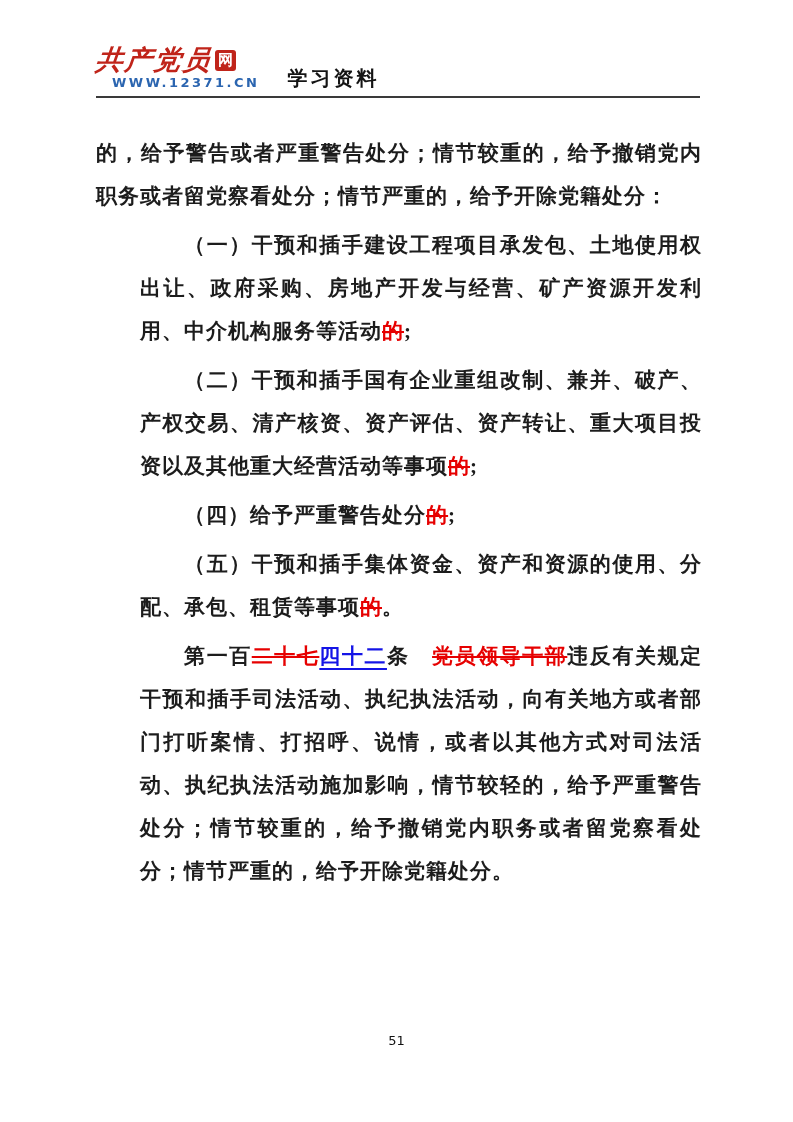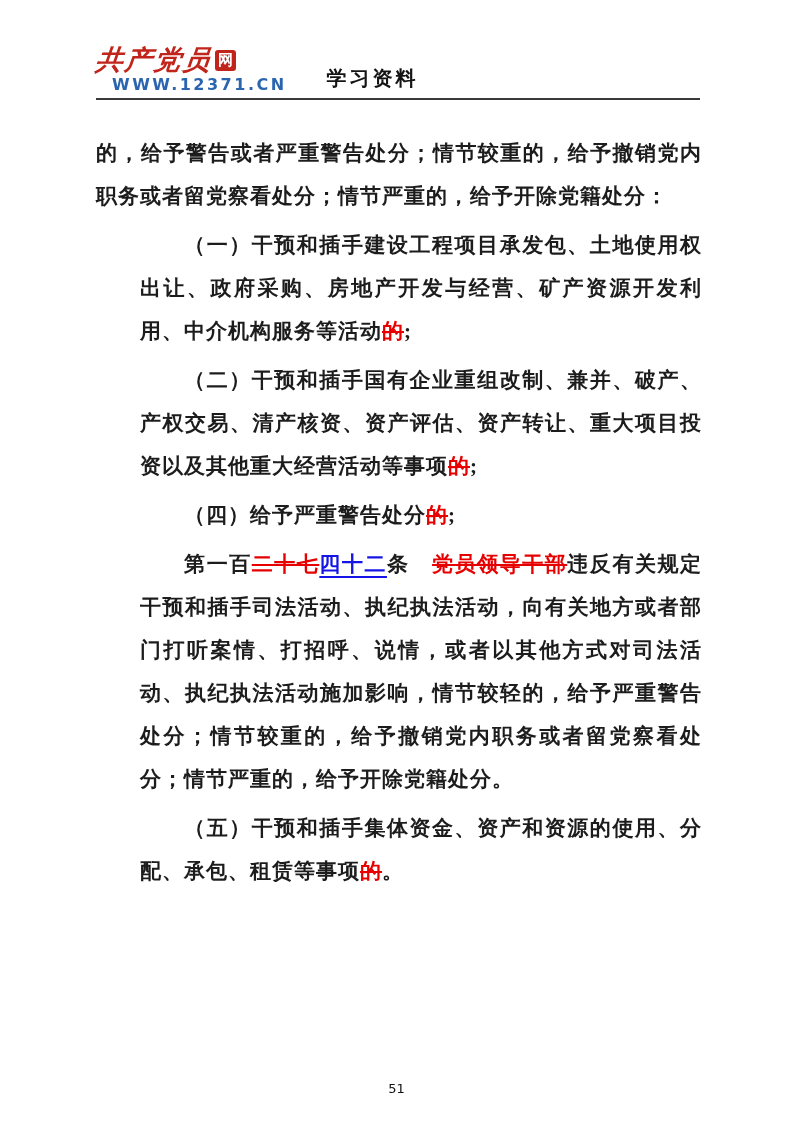--- a/index.html
+++ b/index.html
@@ -55,25 +55,25 @@
     margin-left: 3px;
     border-radius: 3px;
     background: var(--logo-red, #c0241a);
     color: #ffffff;
     font-size: 15px;
     font-weight: bold;
     line-height: 1;
   }
   .logo-url {
     font-family: "DejaVu Sans", sans-serif;
-    font-size: 16px;
+    font-size: 13px;
     font-weight: bold;
     letter-spacing: 2.5px;
     color: var(--logo-blue, #2b65b0);
-    margin: 1px 16px 0 16px;
+    margin: 1px 4px 0 16px;
   }
   .header-title {
     font-size: 20px;
     font-weight: bold;
     letter-spacing: 3px;
     color: #141414;
     margin: 19px 0 0 24px;
   }
   
   .content {
@@ -109,21 +109,20 @@
   
   .page-num {
     position: absolute;
     top: 1033px;
     left: 0;
     width: 100%;
     text-align: center;
     font-family: "DejaVu Sans", sans-serif;
     font-size: 13px;
     color: #111111;
-    margin-top: 48px;
   }
 </style>
 </head>
 <body>
 
 <div class="page">
 
   <div class="header">
     <div class="logo">
       <div class="logo-top">
@@ -133,19 +132,19 @@
       <div class="logo-url">WWW.12371.CN</div>
     </div>
     <div class="header-title">学习资料</div>
   </div>
 
   <div class="content" id="doc-body">
       <p class="para"><span class="seg-normal">的，给予警告或者严重警告处分；情节较重的，给予撤销党内职务或者留党察看处分；情节严重的，给予开除党籍处分：</span></p>
       <p class="para indent"><span class="seg-normal">（一）干预和插手建设工程项目承发包、土地使用权出让、政府采购、房地产开发与经营、矿产资源开发利用、中介机构服务等活动</span><span class="seg-deleted">的</span><span class="seg-normal">;</span></p>
       <p class="para indent"><span class="seg-normal">（二）干预和插手国有企业重组改制、兼并、破产、产权交易、清产核资、资产评估、资产转让、重大项目投资以及其他重大经营活动等事项</span><span class="seg-deleted">的</span><span class="seg-normal">;</span></p>
       <p class="para indent"><span class="seg-normal">（四）给予严重警告处分</span><span class="seg-deleted">的</span><span class="seg-normal">;</span></p>
+      <p class="para indent"><span class="seg-normal">（五）干预和插手集体资金、资产和资源的使用、分配、承包、租赁等事项</span><span class="seg-deleted">的</span><span class="seg-normal">。</span></p>
       <p class="para indent"><span class="seg-normal">第一百</span><span class="seg-deleted">二十七</span><span class="seg-inserted">四十二</span><span class="seg-normal">条　</span><span class="seg-deleted">党员领导干部</span><span class="seg-normal">违反有关规定干预和插手司法活动、执纪执法活动，向有关地方或者部门打听案情、打招呼、说情，或者以其他方式对司法活动、执纪执法活动施加影响，情节较轻的，给予严重警告处分；情节较重的，给予撤销党内职务或者留党察看处分；情节严重的，给予开除党籍处分。</span></p>
-      <p class="para indent"><span class="seg-normal">（五）干预和插手集体资金、资产和资源的使用、分配、承包、租赁等事项</span><span class="seg-deleted">的</span><span class="seg-normal">。</span></p>
     </div>
 
   <div class="page-num">51</div>
 
 </div>
 
 </body></html>

